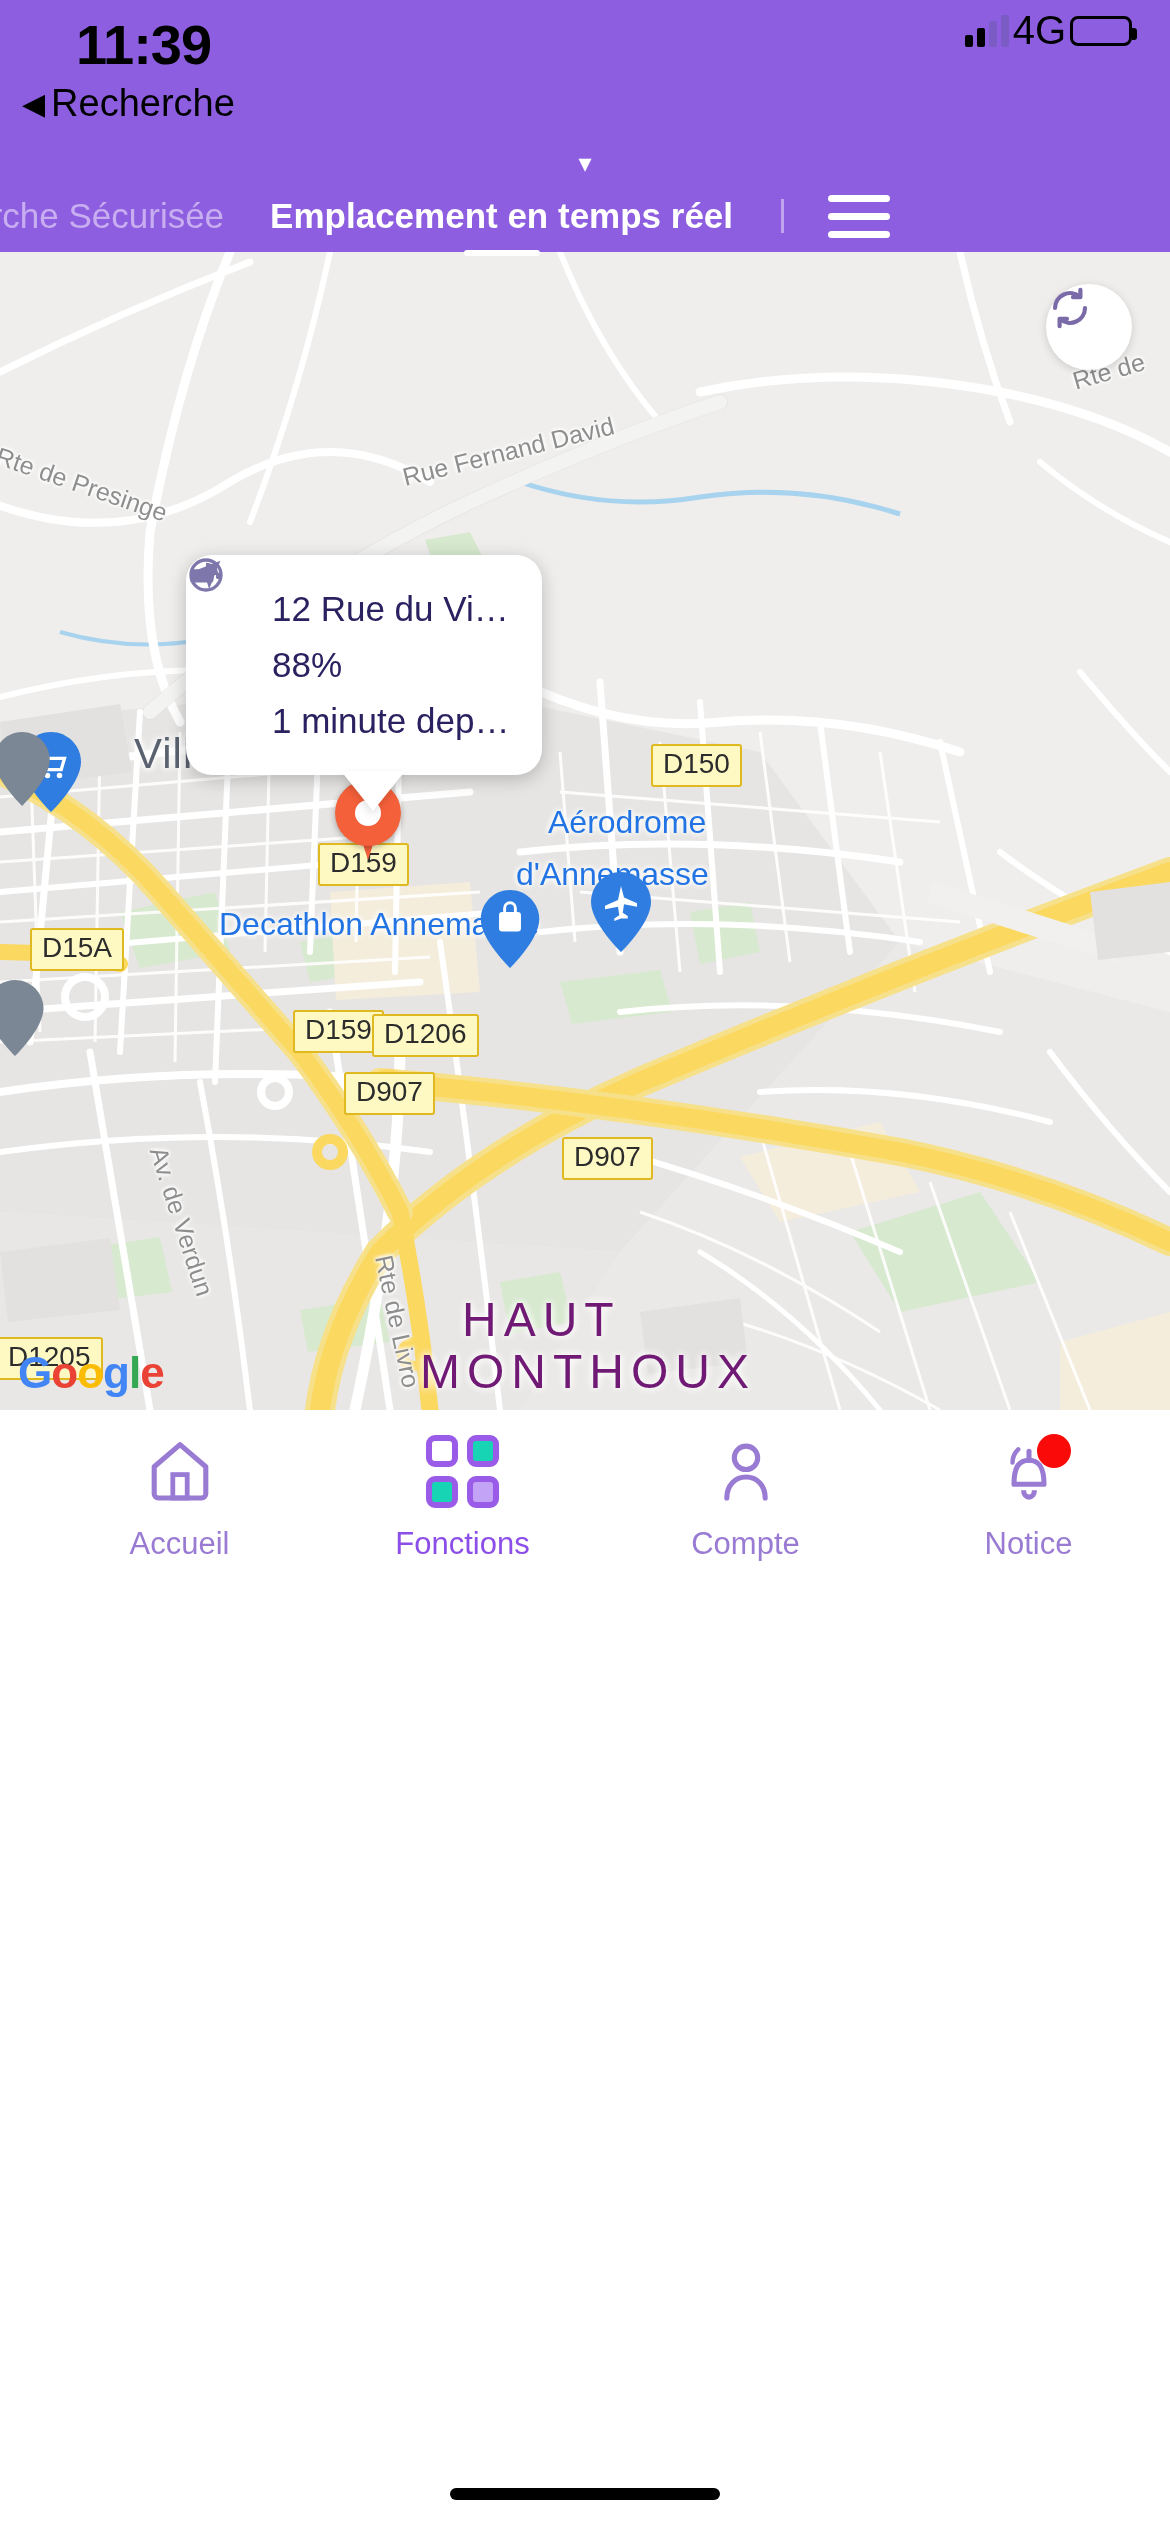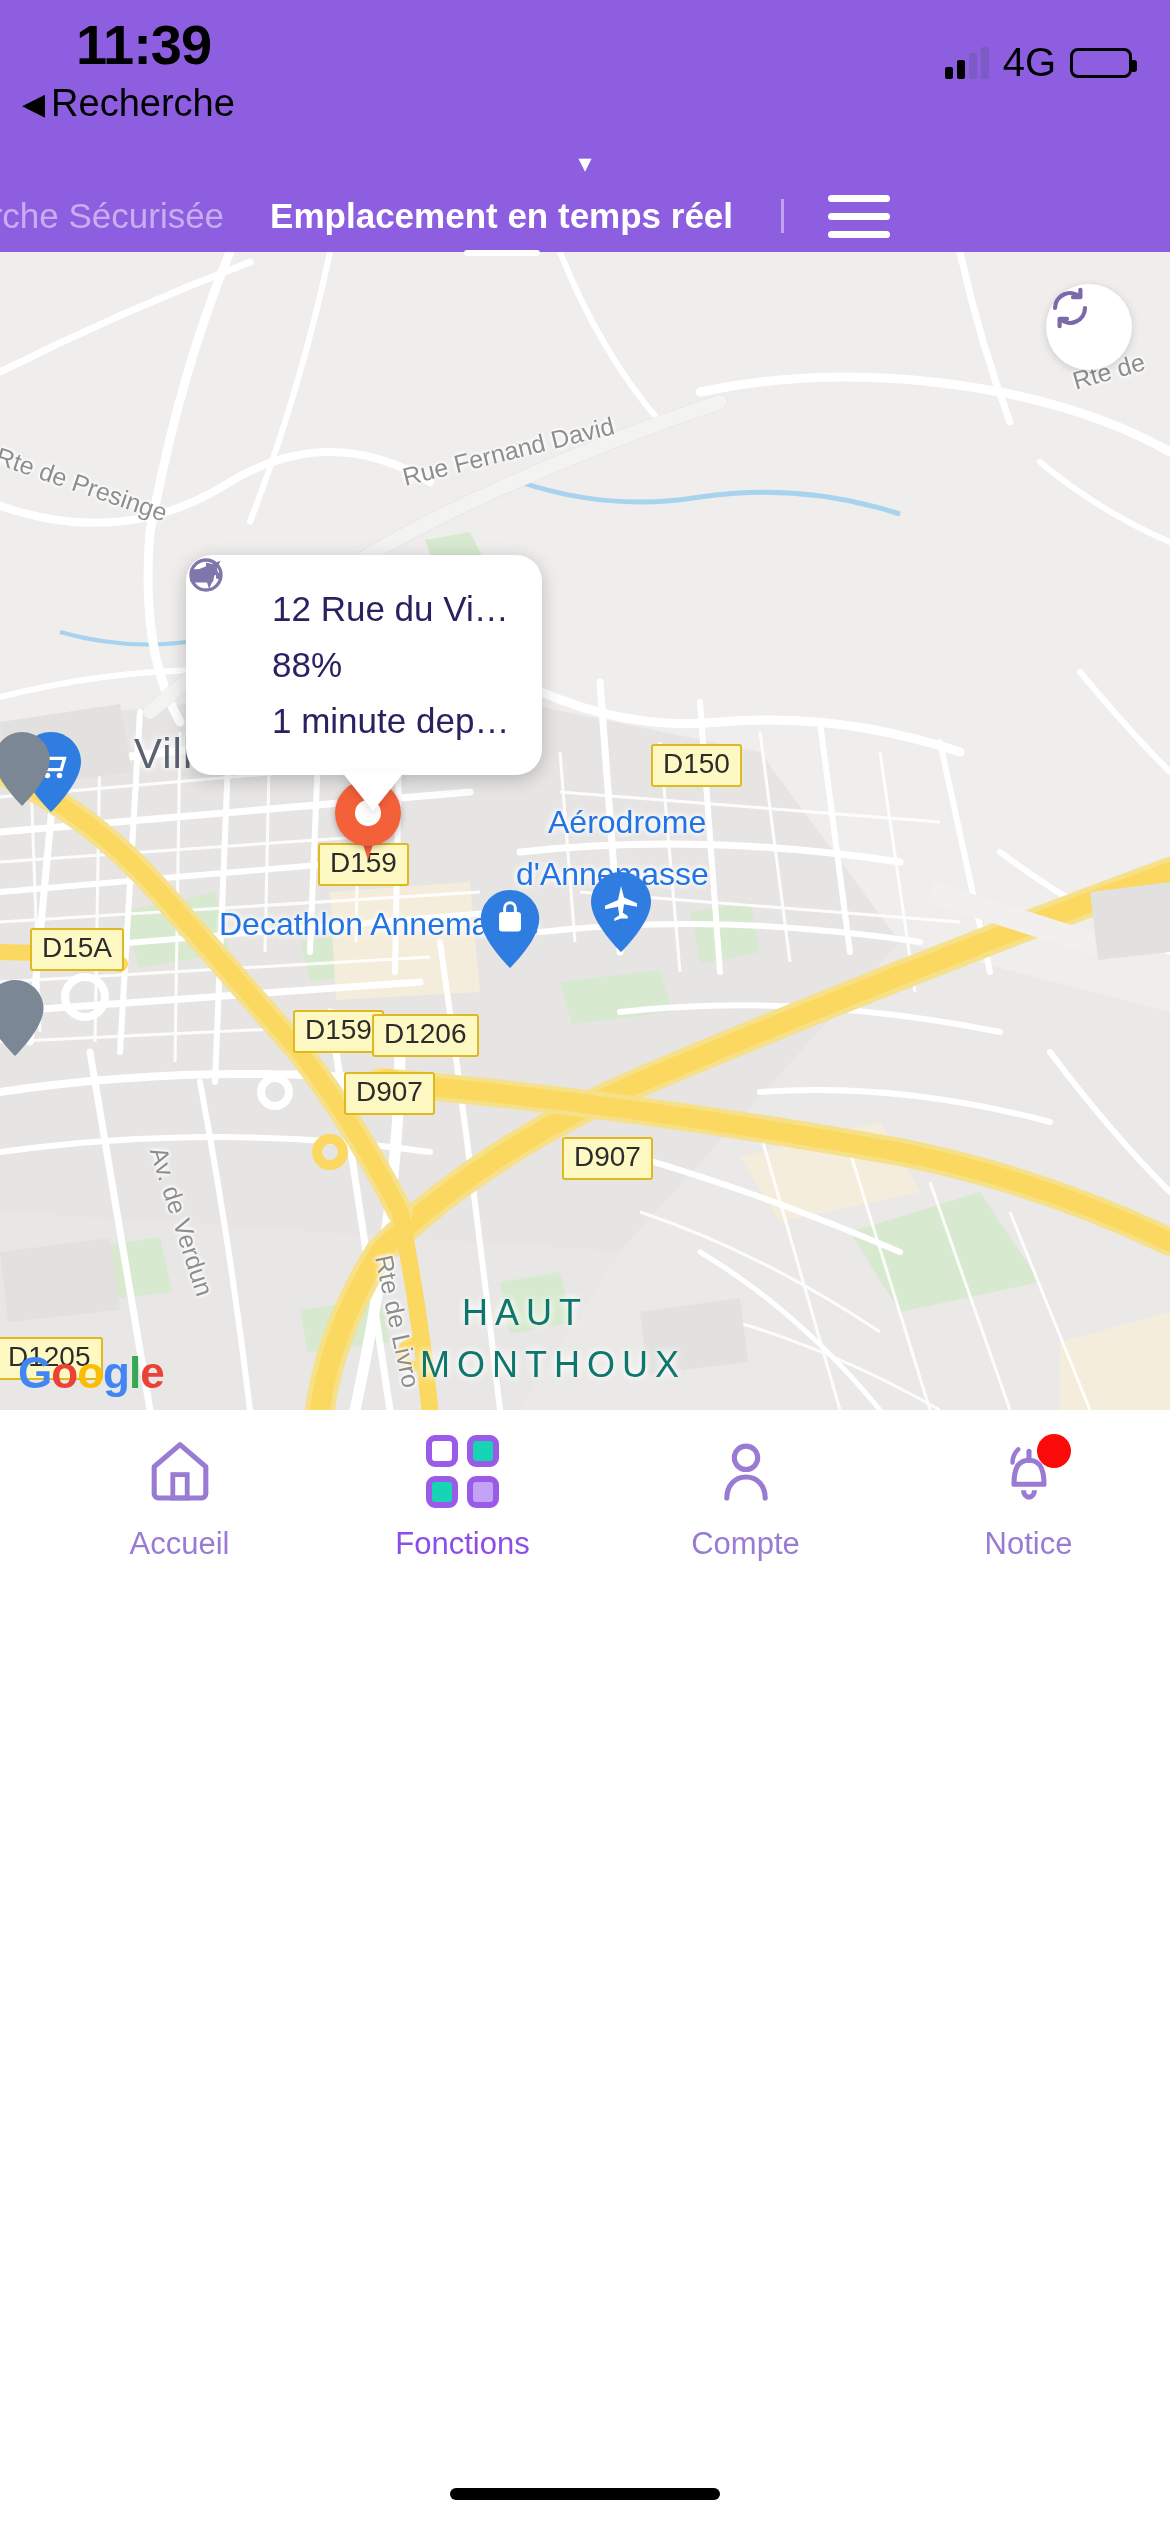--- a/index.html
+++ b/index.html
@@ -25,22 +25,22 @@
     position:absolute; left:76px; top:12px;
     font-size:56px; font-weight:600; color:#000; letter-spacing:-1px;
   }
   .sb-back {
     position:absolute; left:22px; top:82px;
     font-size:38px; color:#000; font-weight:400;
     display:flex; align-items:center; gap:6px;
   }
   .sb-back .caret { font-size:30px; line-height:1; }
   .sb-right {
-    position:absolute; right:38px; top:40px;
-    display:flex; align-items:center; gap:14px;justify-content:center;
+    position:absolute; right:38px; top:8px;
+    display:flex; align-items:center; gap:4px;justify-content:center;
   }
   .sig { display:flex; align-items:flex-end; gap:4px; height:32px; }
   .sig i { display:block; width:8px; border-radius:2px; background:#000; }
   .sig i:nth-child(1){ height:12px; }
   .sig i:nth-child(2){ height:19px; }
   .sig i:nth-child(3){ height:26px; background:#7b5cc4; }
   .sig i:nth-child(4){ height:32px; background:#7b5cc4; }
   .net { font-size:40px; color:#000; font-weight:400; }
   .batt {
     width:62px; height:30px; border:3px solid #000; border-radius:8px;
@@ -98,21 +98,21 @@
   }
   .lbl-city {
     color:#5a6270; font-size:42px; letter-spacing:1px;
     text-shadow:0 0 8px #fff,0 0 8px #fff,0 0 6px #fff;
   }
   .lbl-poi {
     color:#2274e4; font-size:32px;
     text-shadow:0 0 7px #fff,0 0 7px #fff,0 0 5px #fff;
   }
   .lbl-hood {
-    color:#0f766e; font-size:36px; letter-spacing:7px; font-weight:500;
+    color:#701a75; font-size:48px; letter-spacing:7px; font-weight:500;
     text-shadow:0 0 8px #fff,0 0 8px #fff;
   }
   .shield {
     position:absolute; background:#fef9c3; border:2px solid #e0b820;
     color:#2c2c2c; font-size:28px; padding:3px 10px 5px; border-radius:3px;
     line-height:1.1; white-space:nowrap;
   }
   .poi-pin {
     position:absolute; width:62px; height:80px;
   }

